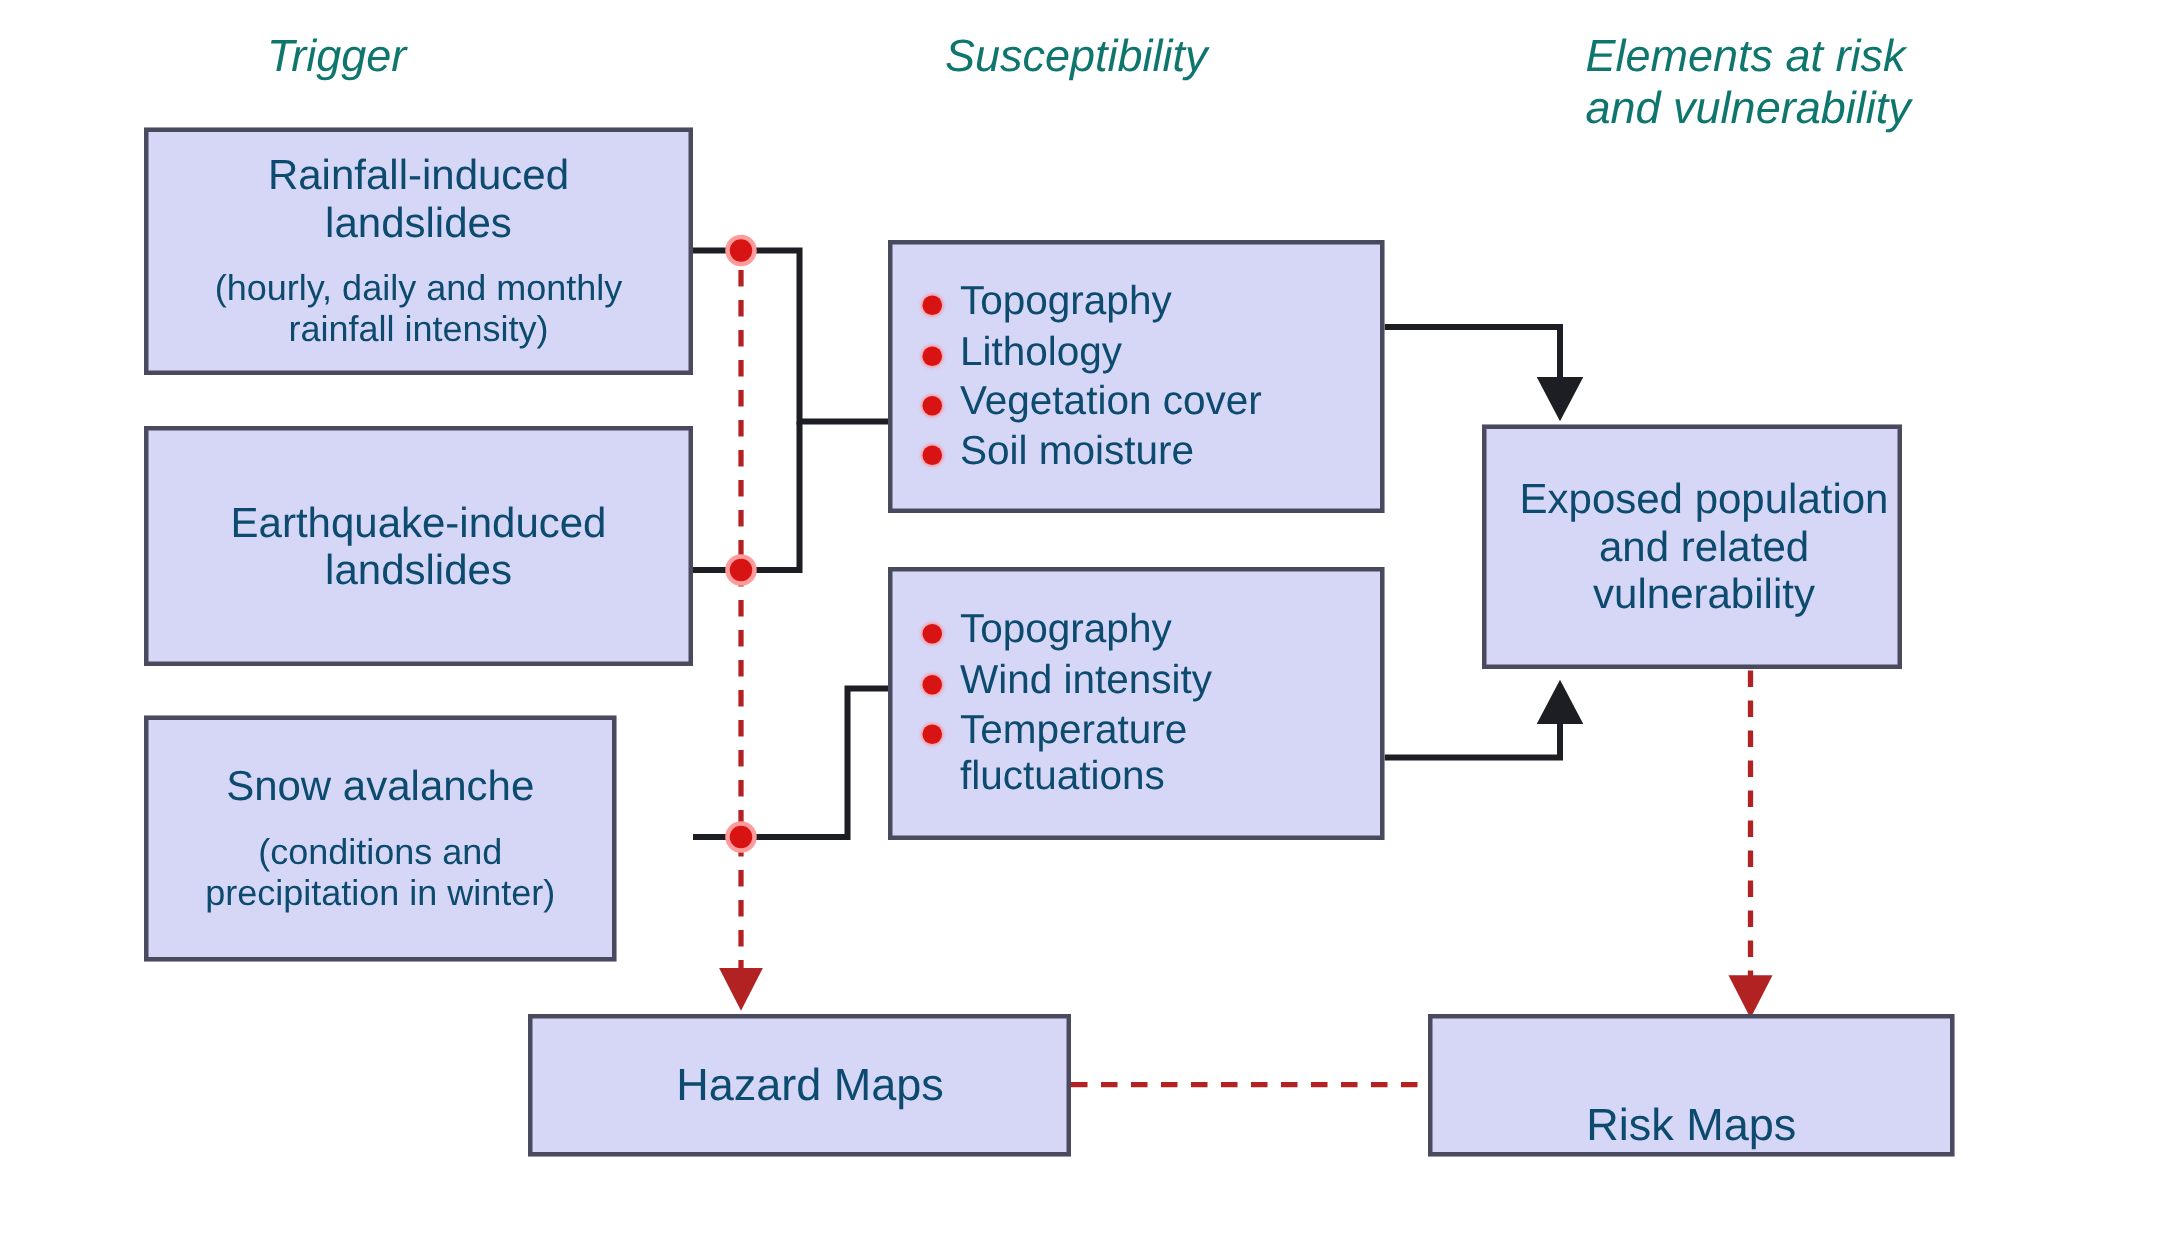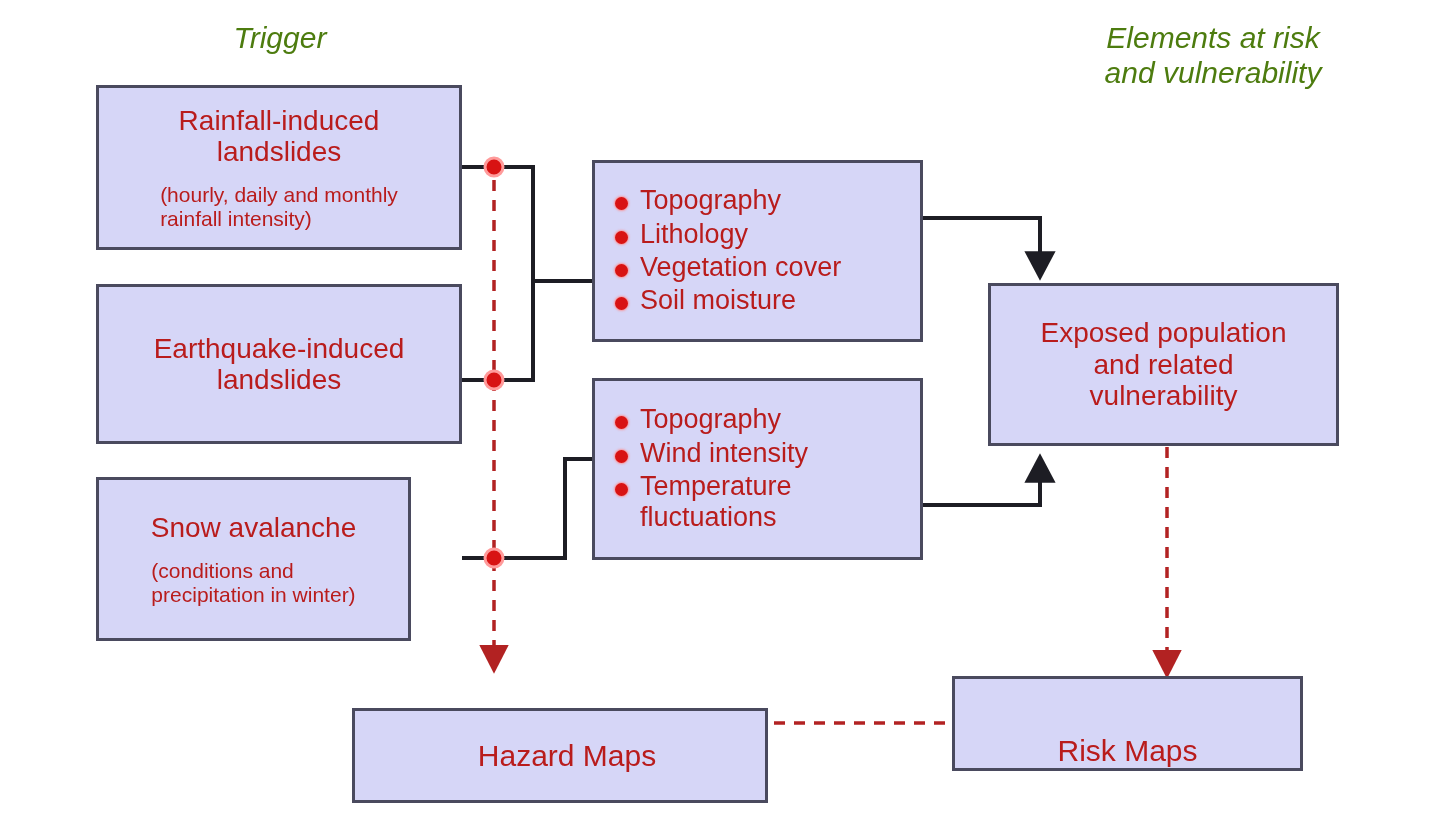--- a/index.html
+++ b/index.html
@@ -14,49 +14,50 @@
     background: #ffffff;
     overflow: hidden;
     font-family: "Liberation Sans", sans-serif;
   }
 
   
   .col-heading {
     position: absolute;
     font-style: italic;
     font-weight: 400;
-    color: #4d7c0f;
+    color: #0f766e;
     font-size: 30px;
     line-height: 1.17;
-    text-align: center;
+    text-align: left;
     white-space: pre-line;
   }
 
   
   .node {
     position: absolute;
     box-sizing: border-box;
     background: #d6d6f7;
     border: 3px solid #4a4a5e;
     display: flex;
     flex-direction: column;
     align-items: center;
     justify-content: center;
-    color: #b91c1c;
+    color: #0c4a6e;
   }
   .node .title {
     font-size: 28px;
     line-height: 1.12;
     text-align: center;
     white-space: pre-line;
     padding: 0 6px;
   }
   .node .subtitle {
-    font-size: 21px;
+    font-size: 24px;
     line-height: 1.12;
+    text-align: center;
     white-space: pre-line;
     padding: 0 6px;
     margin-top: 16px;
   }
 
   
   .node.list-node {
     align-items: flex-start;
     justify-content: center;
     padding: 6px 0 6px 18px;
@@ -109,20 +110,21 @@
     stroke-width: 3;
   }
 </style>
 </head>
 <body>
 
 <div id="stage">
 
   <div class="col-heading" style="left:178px; top:20px; width:204px;">Trigger</div>
 
+  <div class="col-heading" style="left:630px; top:20px; width:256px;">Susceptibility</div>
 
   <div class="col-heading" style="left:1057px; top:20px; width:312px;">Elements at risk
 and vulnerability</div>
 
   <svg id="wires" viewBox="0 0 1440 824" xmlns="http://www.w3.org/2000/svg">
     <defs>
       <marker id="arrow-black" markerWidth="9" markerHeight="9" refX="5.2" refY="4.5" orient="auto" markerUnits="strokeWidth">
         <path d="M0,0.6 L7.4,4.5 L0,8.4 z" fill="#1d1d24"></path>
       </marker>
       <marker id="arrow-red" markerWidth="10" markerHeight="10" refX="5.4" refY="5" orient="auto" markerUnits="strokeWidth">
@@ -195,27 +197,27 @@
       <span class="bullet-dot"></span>
       <span class="bullet-text">Wind intensity</span>
     </div>
     <div class="bullet-row">
       <span class="bullet-dot"></span>
       <span class="bullet-text">Temperature
 fluctuations</span>
     </div>
   </div>
 
-  <div class="node" style="left:988px; top:283px; width:351px; height:163px;">
+  <div class="node" style="left:988px; top:283px; width:280px; height:163px;align-items:flex-end;">
     <div class="title">Exposed population
 and related
 vulnerability</div>
   </div>
 
-  <div class="node map-node" style="left:352px; top:708px; width:416px; height:95px;padding-left:14px;">
+  <div class="node map-node" style="left:352px; top:676px; width:362px; height:95px;padding-left:14px;">
     <div class="title">Hazard Maps</div>
   </div>
 
   <div class="node map-node" style="left:952px; top:676px; width:351px; height:95px;justify-content:flex-end;">
     <div class="title">Risk Maps</div>
   </div>
 
 </div>
 
 </body></html>

